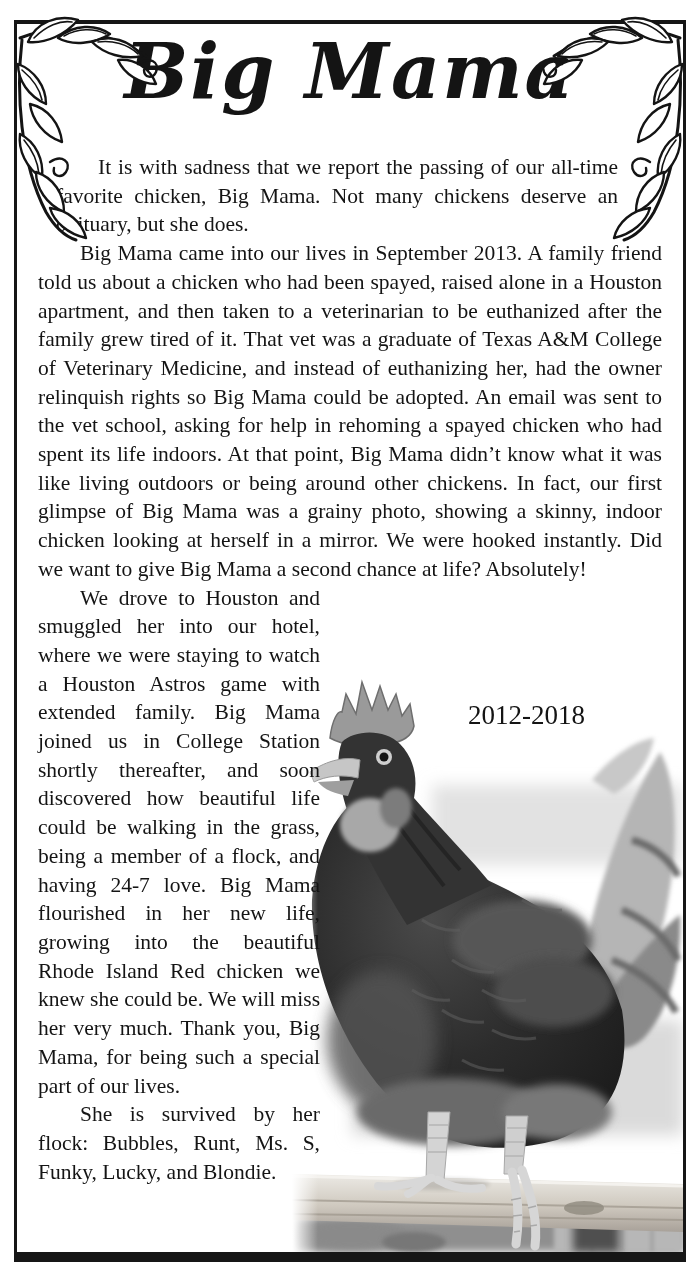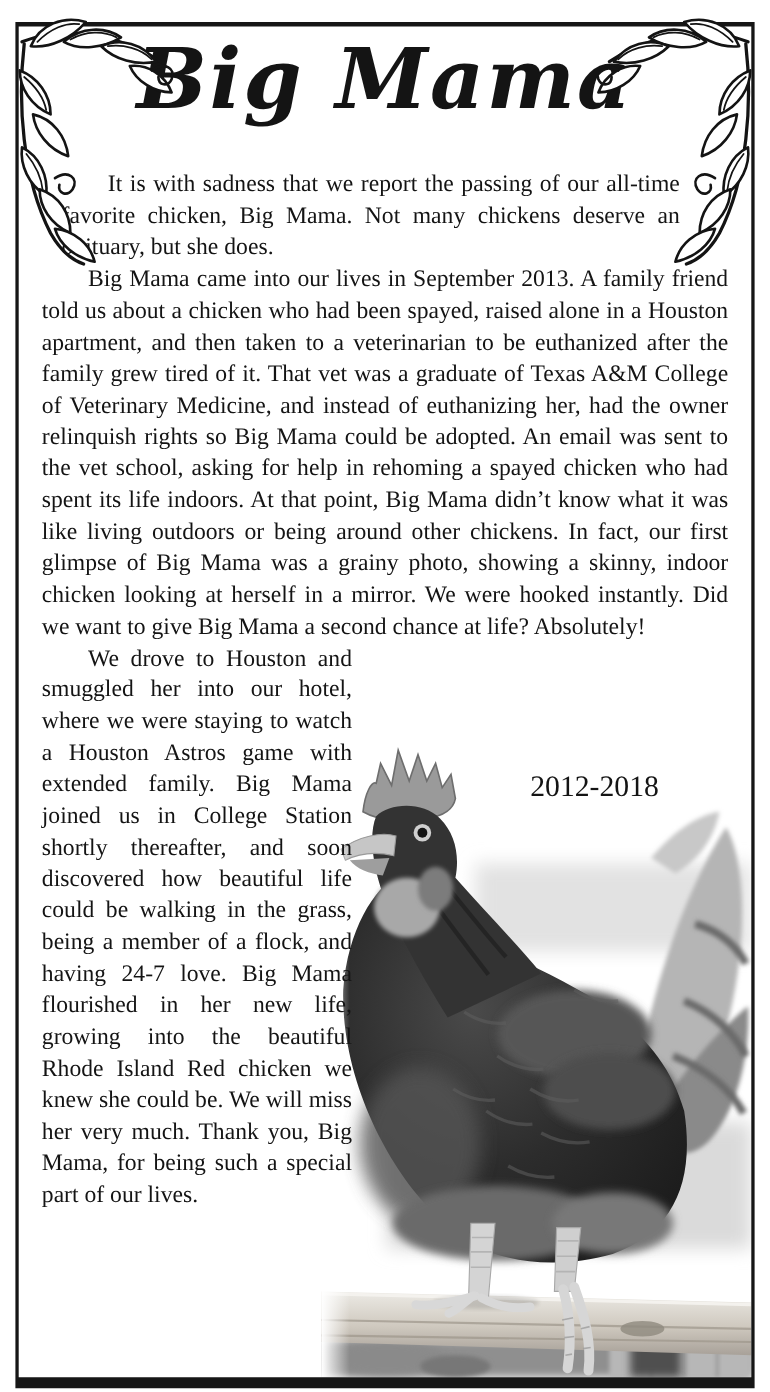--- a/index.html
+++ b/index.html
@@ -50,21 +50,20 @@
   }
   .photo {
     position: absolute;
     left: 292px; top: 660px;
     width: 391px; height: 592px;
     z-index: 2;
   }
   .dates {
     position: absolute;
     left: 468px; top: 700px; width: 145px;
-    text-align: center;
     font-size: 27px;
     z-index: 4;
   }
   .orn {
     position: absolute;
     top: 12px;
     width: 158px; height: 238px;
     z-index: 7;
   }
   .orn-left { left: 6px; }
@@ -242,15 +241,16 @@
 
     <rect x="0" y="0" width="26" height="592" fill="url(#fadeL)"></rect>
   </svg>
 
   <div class="dates">2012-2018</div>
 
   <div class="text">
     <p class="p1">It is with sadness that we report the passing of our all-time favorite chicken, Big Mama. Not many chickens deserve an obituary, but she does.</p>
     <p>Big Mama came into our lives in September 2013. A family friend told us about a chicken who had been spayed, raised alone in a Houston apartment, and then taken to a veterinarian to be euthanized after the family grew tired of it. That vet was a graduate of Texas A&amp;M College of Veterinary Medicine, and instead of euthanizing her, had the owner relinquish rights so Big Mama could be adopted. An email was sent to the vet school, asking for help in rehoming a spayed chicken who had spent its life indoors. At that point, Big Mama didn’t know what it was like living outdoors or being around other chickens. In fact, our first glimpse of Big Mama was a grainy photo, showing a skinny, indoor chicken looking at herself in a mirror. We were hooked instantly. Did we want to give Big Mama a second chance at life? Absolutely!</p>
     <p><span class="photo-spacer"></span><span>We drove to Houston and smuggled her into our hotel, where we were staying to watch a Houston Astros game with extended family. Big Mama joined us in College Station shortly thereafter, and soon discovered how beautiful life could be walking in the grass, being a member of a flock, and having 24-7 love. Big Mama flourished in her new life, growing into the beautiful Rhode Island Red chicken we knew she could be. We will miss her very much. Thank you, Big Mama, for being such a special part of our lives.</span></p>
+    <p>She is survived by her flock: Bubbles, Runt, Ms. S, Funky, Lucky, and Blondie.</p>
   </div>
 
 </div>
 
 </body></html>

